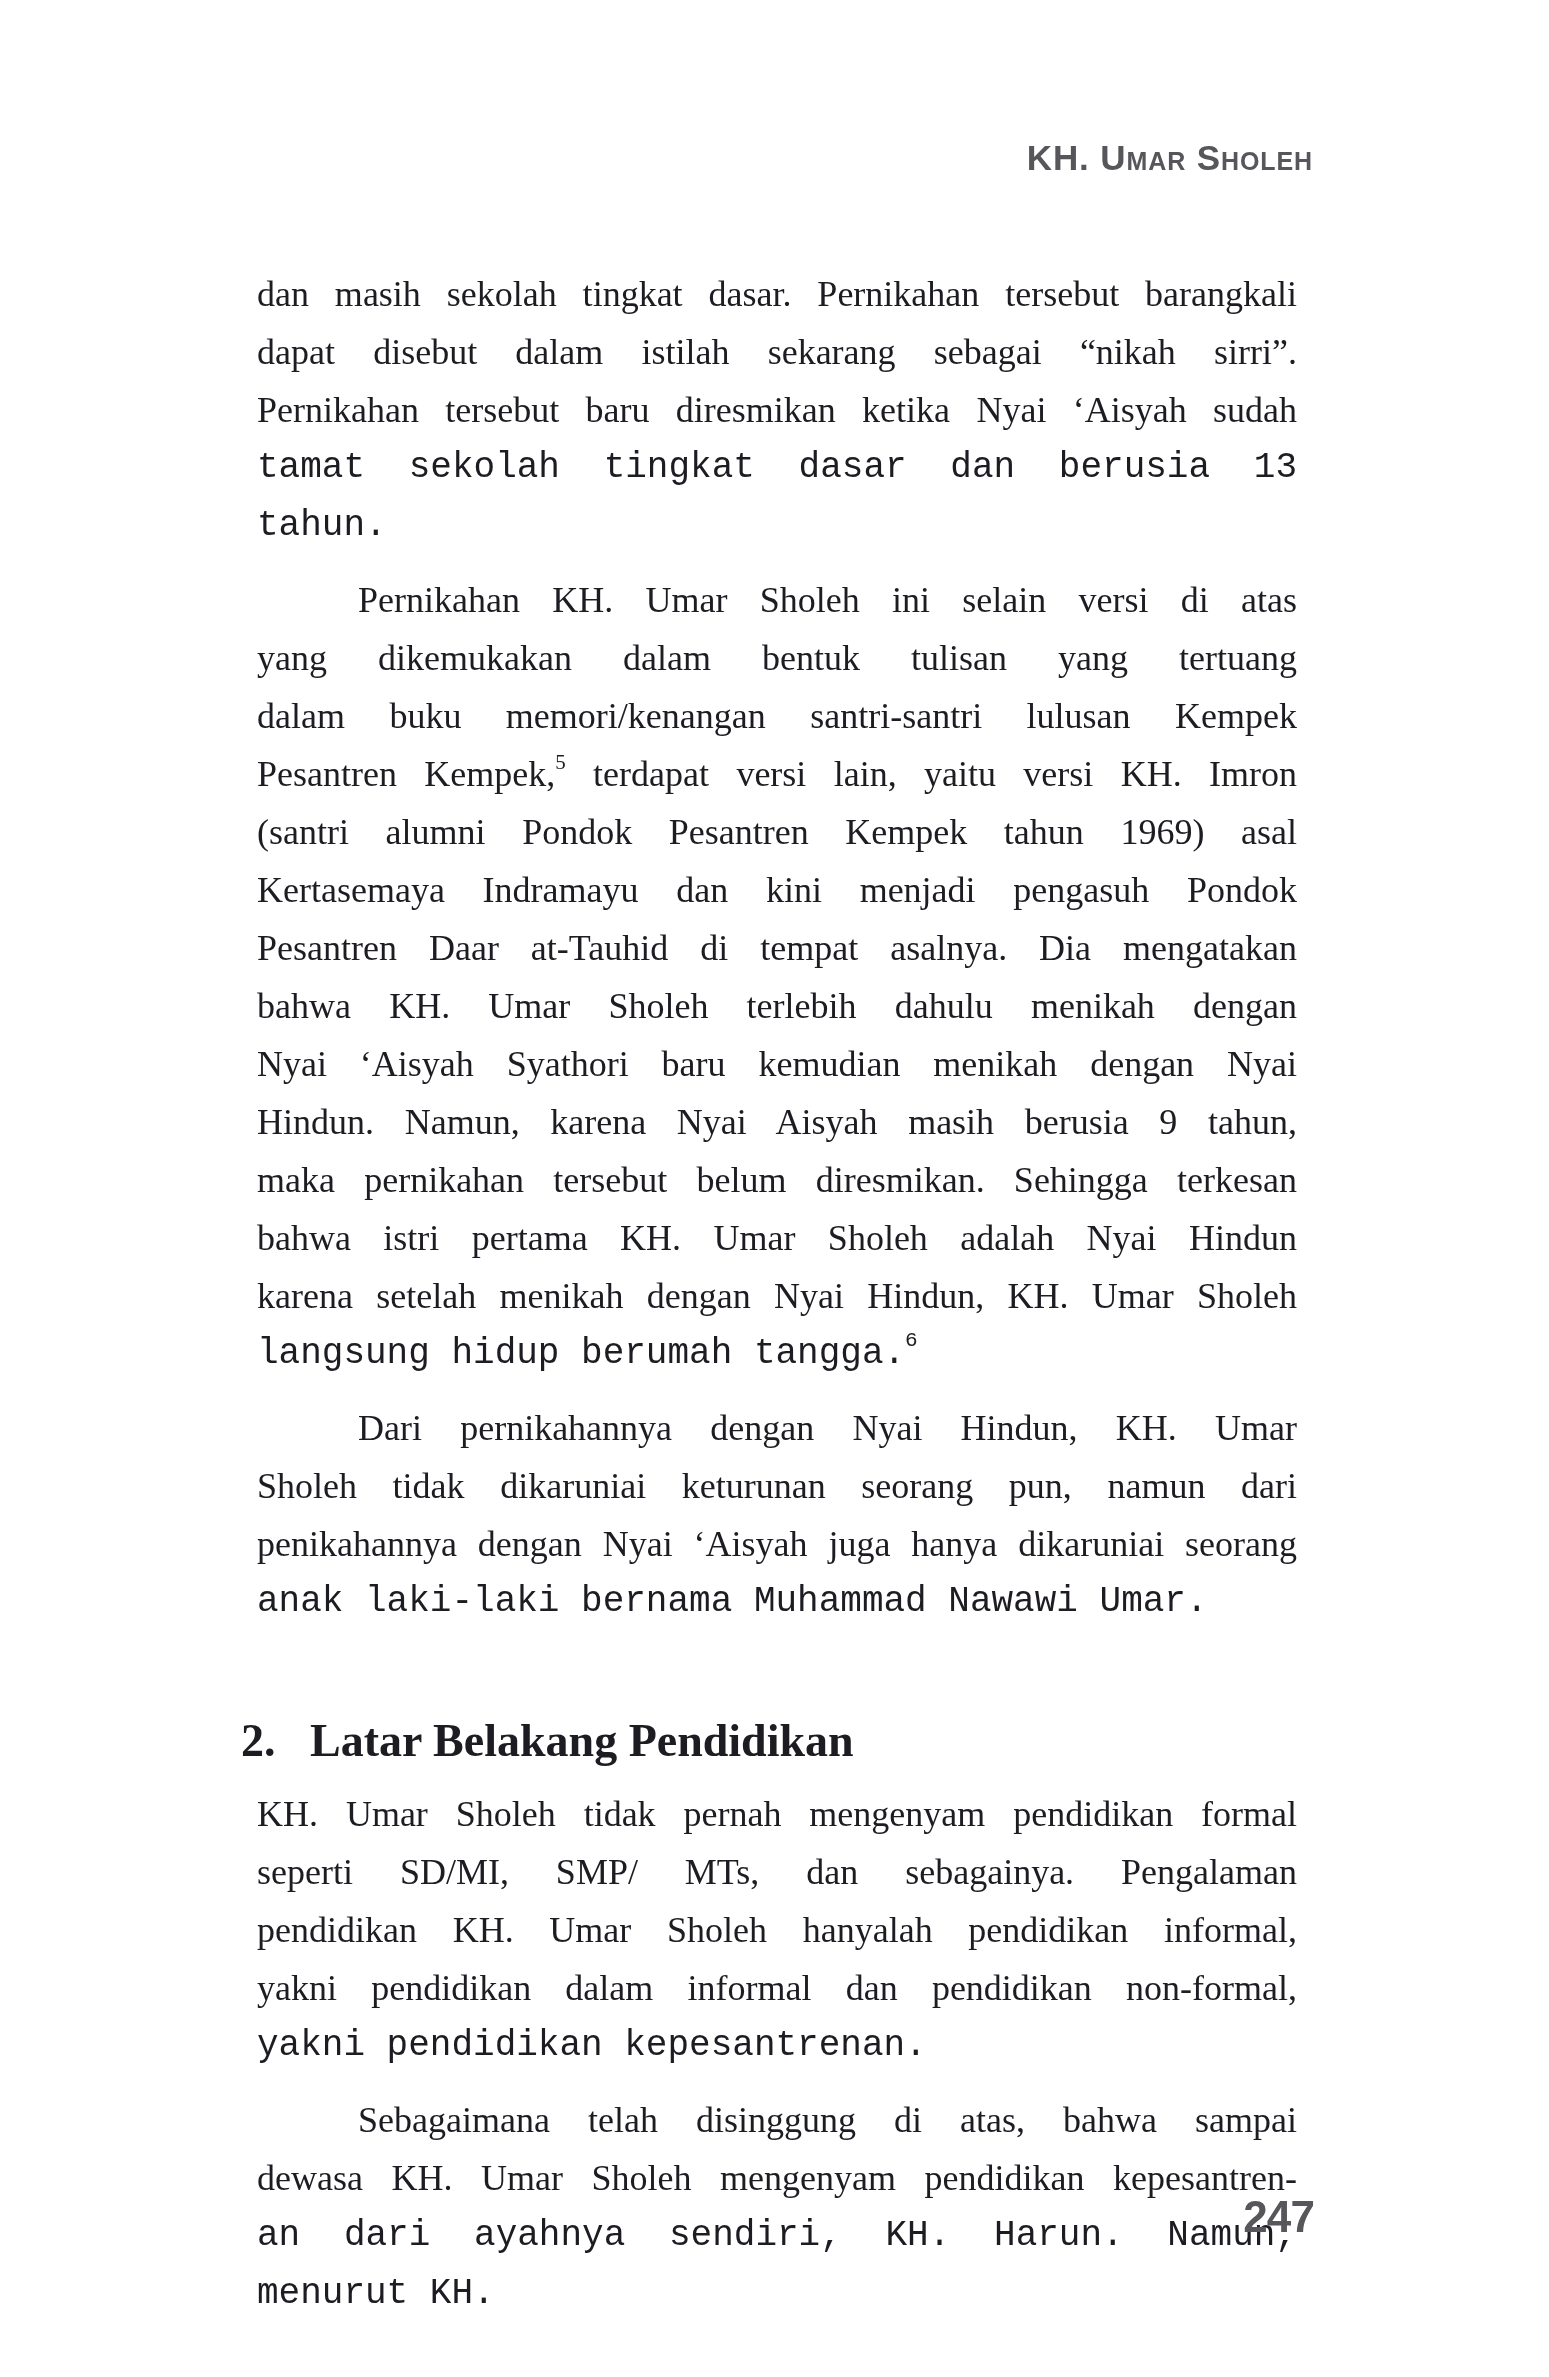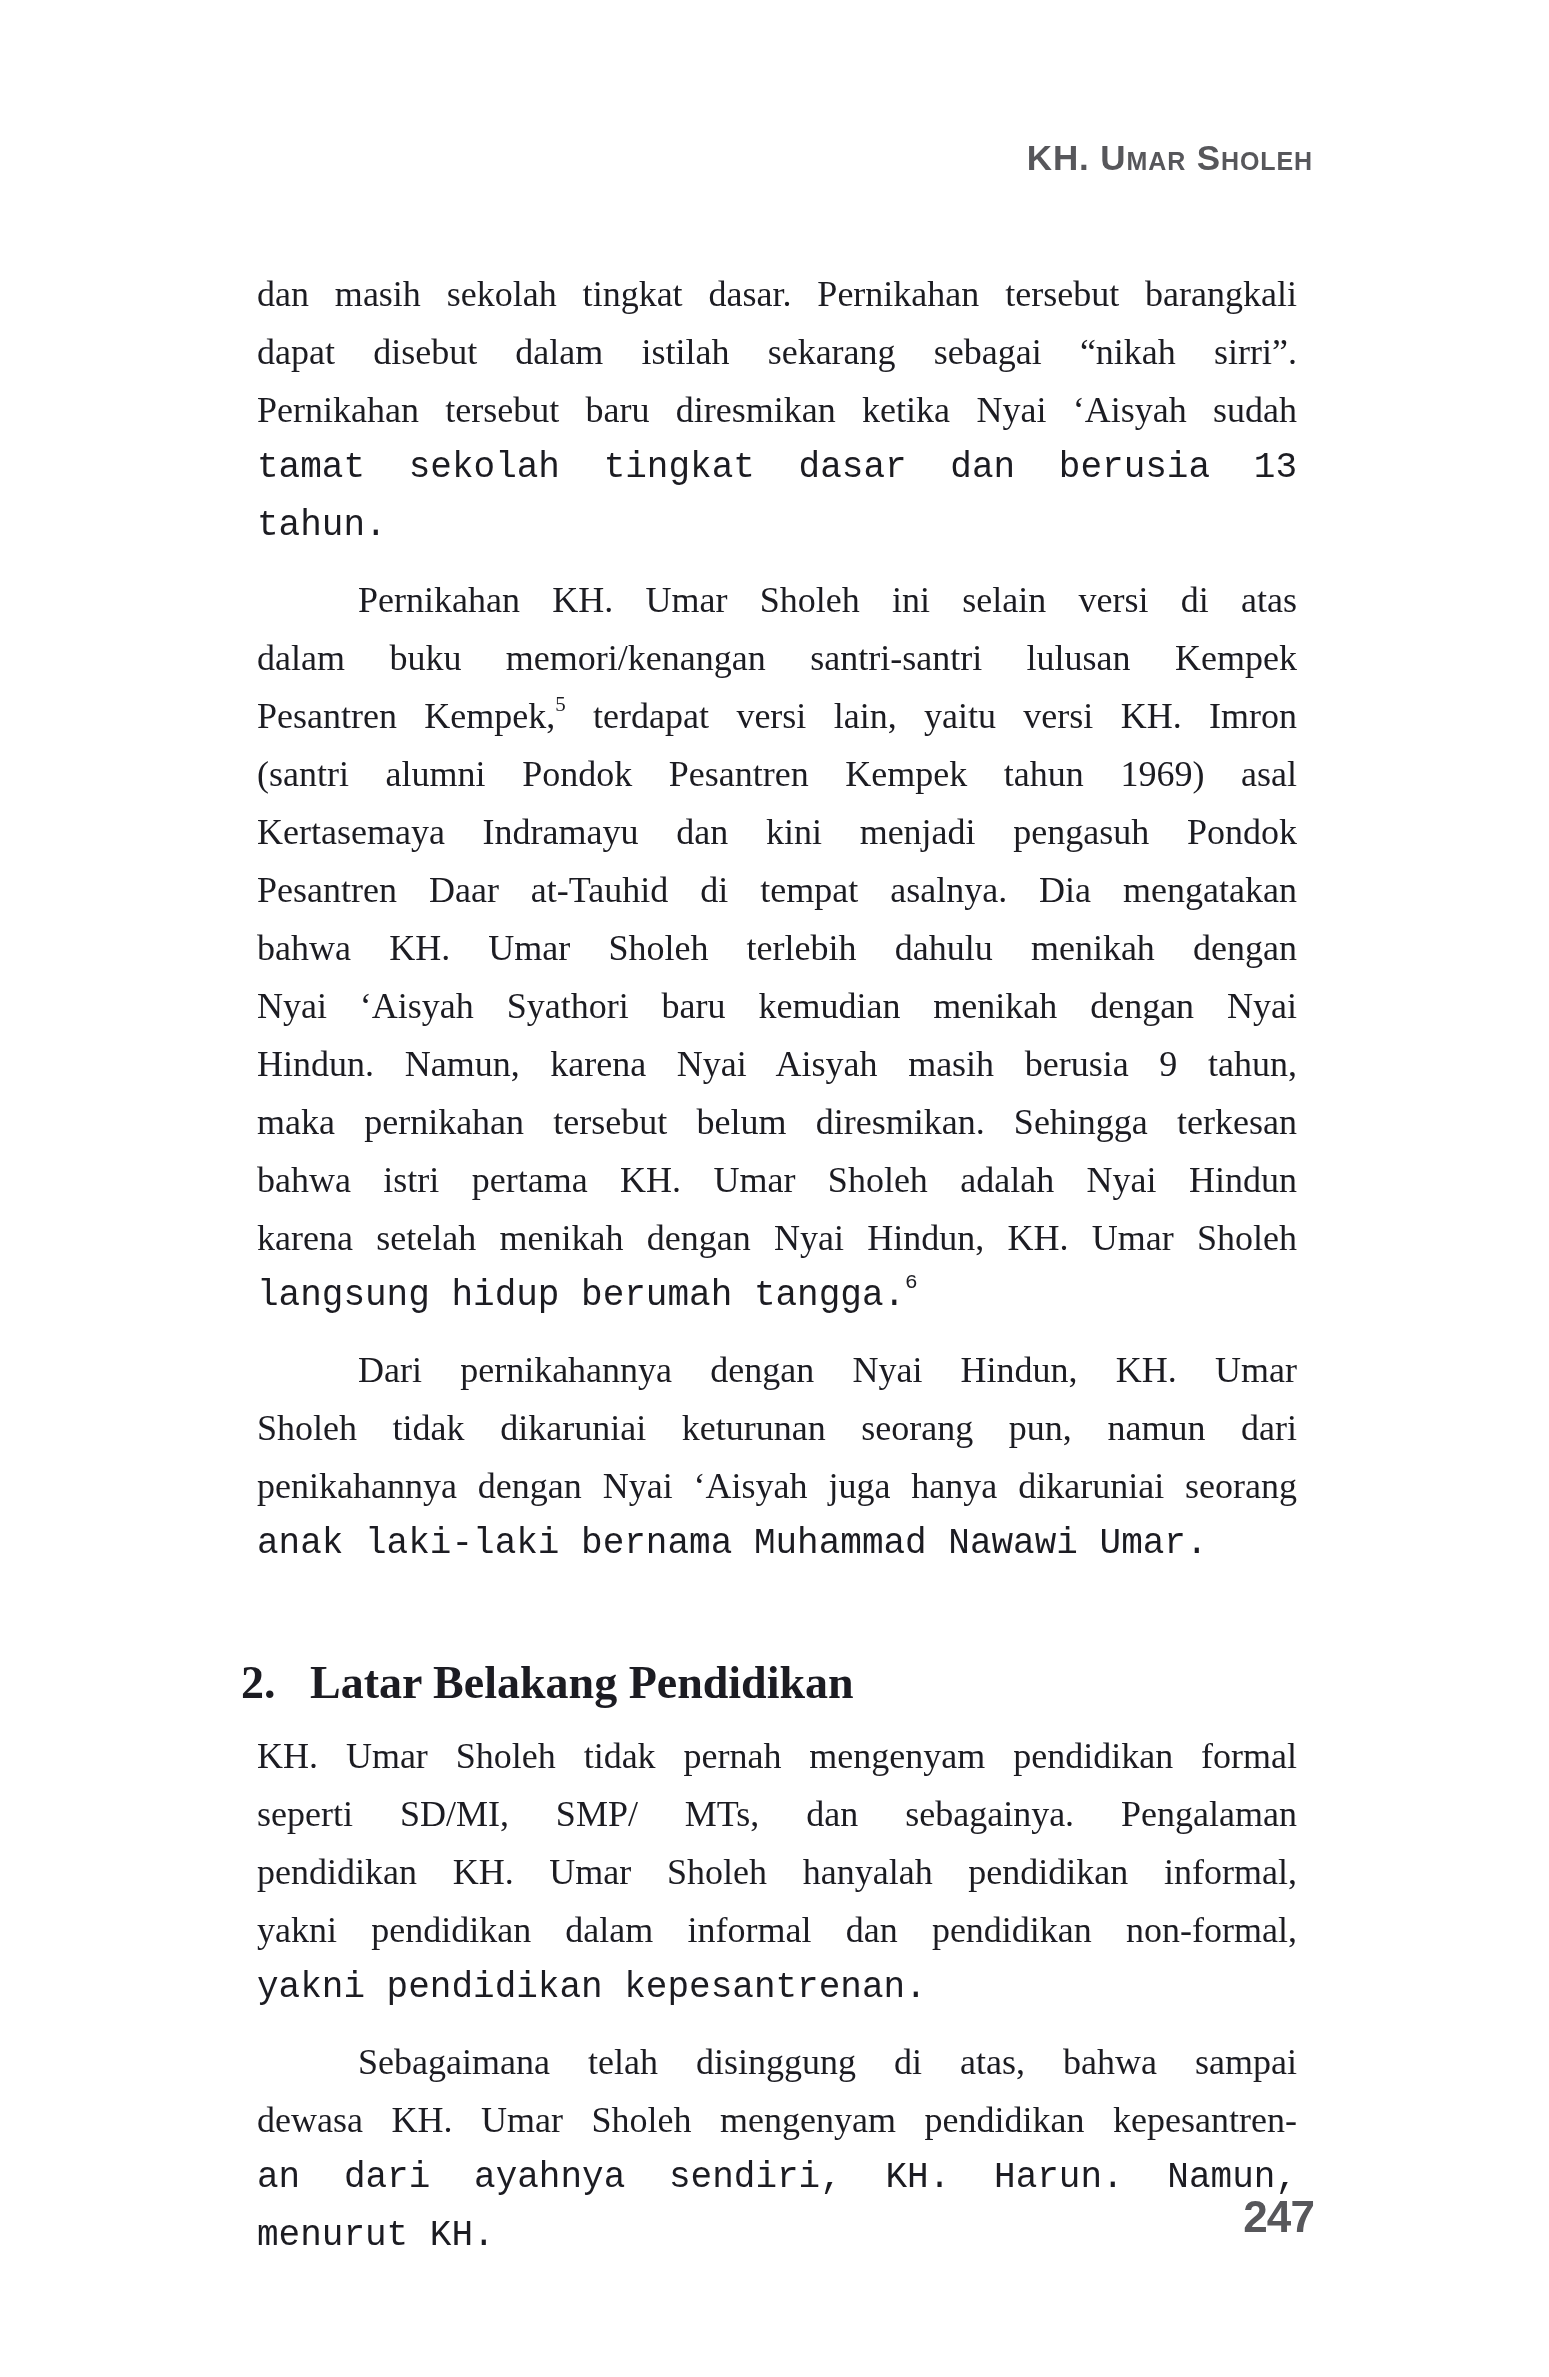--- a/index.html
+++ b/index.html
@@ -77,20 +77,21 @@
 
   <main class="body-text">
       <div class="paragraph">
         <div class="line">dan masih sekolah tingkat dasar. Pernikahan tersebut barangkali</div>
         <div class="line">dapat disebut dalam istilah sekarang sebagai “nikah sirri”.</div>
         <div class="line">Pernikahan tersebut baru diresmikan ketika Nyai ‘Aisyah sudah</div>
         <div class="line last">tamat sekolah tingkat dasar dan berusia 13 tahun.</div>
       </div>
       <div class="paragraph">
         <div class="line indent">Pernikahan KH. Umar Sholeh ini selain versi di atas</div>
+        <div class="line">yang dikemukakan dalam bentuk tulisan yang tertuang</div>
         <div class="line">dalam buku memori/kenangan santri-santri lulusan Kempek</div>
         <div class="line">Pesantren Kempek,<sup class="fnref">5</sup> terdapat versi lain, yaitu versi KH. Imron</div>
         <div class="line">(santri alumni Pondok Pesantren Kempek tahun 1969) asal</div>
         <div class="line">Kertasemaya Indramayu dan kini menjadi pengasuh Pondok</div>
         <div class="line">Pesantren Daar at-Tauhid di tempat asalnya. Dia mengatakan</div>
         <div class="line">bahwa KH. Umar Sholeh terlebih dahulu menikah dengan</div>
         <div class="line">Nyai ‘Aisyah Syathori baru kemudian menikah dengan Nyai</div>
         <div class="line">Hindun. Namun, karena Nyai Aisyah masih berusia 9 tahun,</div>
         <div class="line">maka pernikahan tersebut belum diresmikan. Sehingga terkesan</div>
         <div class="line">bahwa istri pertama KH. Umar Sholeh adalah Nyai Hindun</div>

